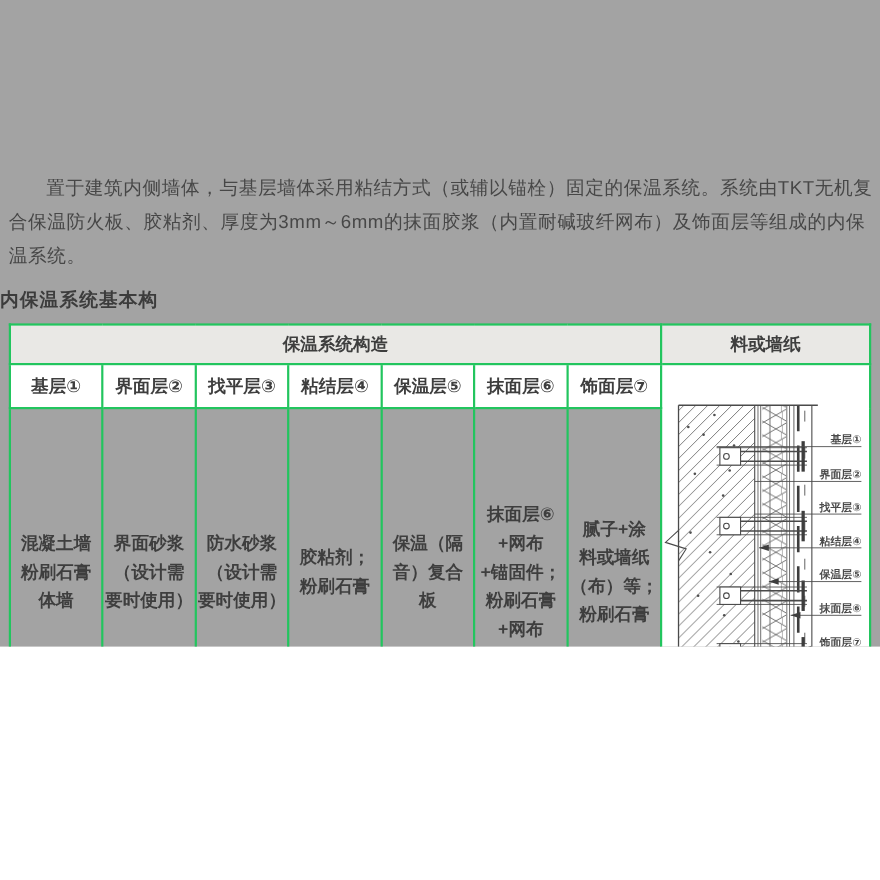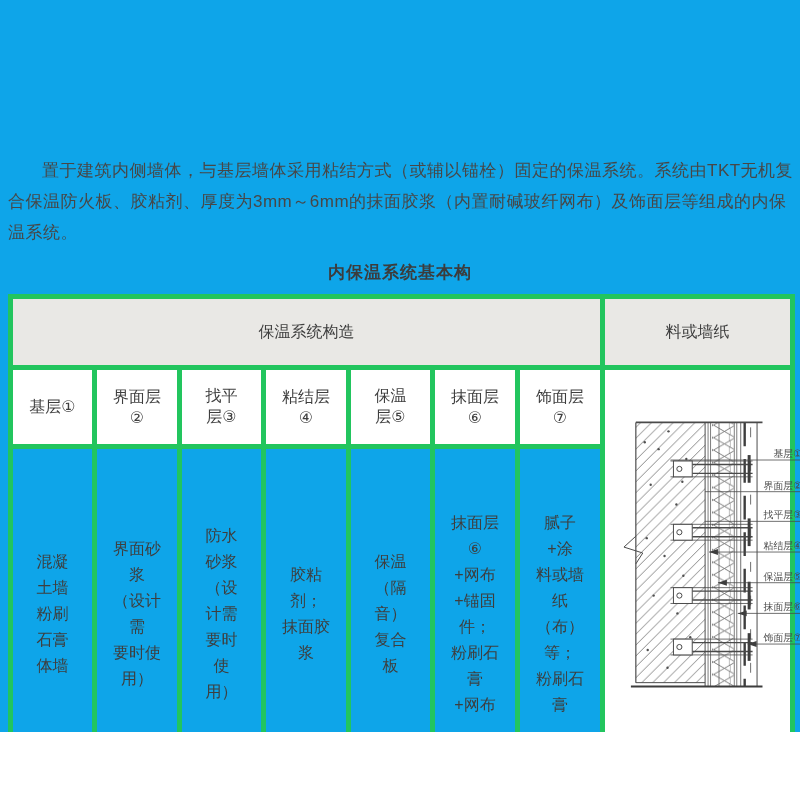--- a/index.html
+++ b/index.html
@@ -1,24 +1,24 @@
 <!DOCTYPE html>
 <html><head>
 <meta charset="utf-8">
 <style>
   html,body{margin:0;padding:0;background:#fff;}
-  .page{position:relative;width:800px;height:732px;background:#0ea5e9;overflow:hidden;
+  .page{position:relative;width:800px;height:588px;background:#a3a3a3;overflow:hidden;
         font-family:"Liberation Sans","DejaVu Sans",sans-serif;}
   .intro{position:absolute;top:155px;left:8px;width:786px;margin:0;
          font-size:17px;line-height:31px;color:#474747;text-indent:2em;letter-spacing:.5px;}
-  .doc-title{position:absolute;top:261px;left:0;width:100%;margin:0;text-align:center;
+  .doc-title{position:absolute;top:261px;left:0;width:100%;margin:0;text-align:left;
          font-size:17px;font-weight:bold;color:#3c3c3c;letter-spacing:1px;}
   table.main{position:absolute;top:294px;left:8px;width:782px;border-collapse:collapse;
          table-layout:fixed;color:#3e3e3e;}
-  table.main th,table.main td{border:5px solid #22c55e;padding:16px;font-weight:normal;}
+  table.main th,table.main td{border:2px solid #22c55e;padding:0;font-weight:bold;}
   tr.group-row th{height:34px;background:#e9e8e5;font-size:16px;color:#3e3e3e;}
   tr.colhead-row th{height:38px;background:#ffffff;font-size:16px;}
   tr.body-row td{height:298px;vertical-align:middle;text-align:center;
          font-size:16px;line-height:26px;white-space:pre-line;}
   td.diagram-cell{background:#ffffff;vertical-align:top;}
   td.diagram-cell svg{display:block;}
 </style>
 </head>
 <body>
 
@@ -178,21 +178,21 @@
       <td>混凝土墙
 粉刷石膏
 体墙</td>
       <td>界面砂浆
 （设计需
 要时使用）</td>
       <td>防水砂浆
 （设计需
 要时使用）</td>
       <td>胶粘剂；
-抹面胶浆</td>
+粉刷石膏</td>
       <td>保温（隔
 音）复合
 板</td>
       <td>抹面层⑥
 +网布
 +锚固件；
 粉刷石膏
 +网布</td>
       <td>腻子+涂
 料或墙纸

